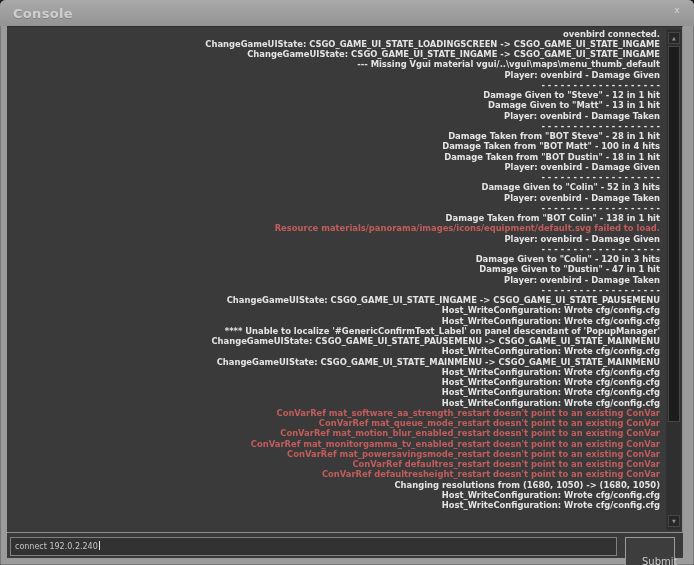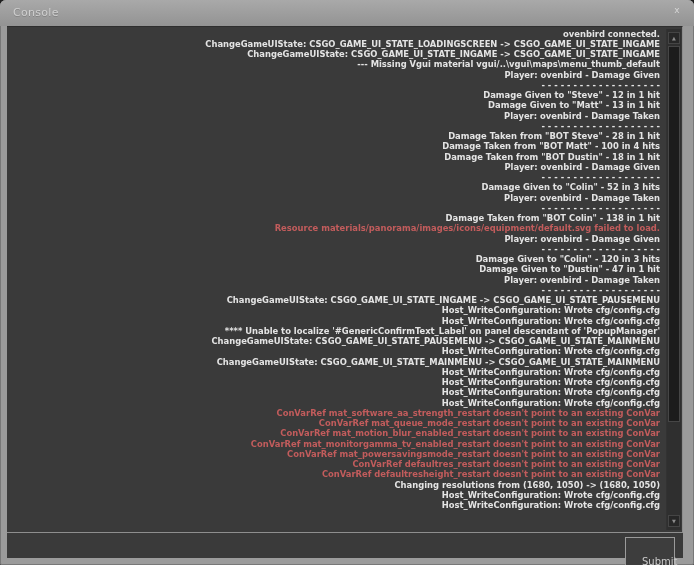--- a/index.html
+++ b/index.html
@@ -13,21 +13,21 @@
     position:absolute;left:0;top:0;width:694px;height:565px;
     background:#9b9b9b;border-radius:6px 6px 2px 2px;overflow:hidden;
     box-shadow:inset 0 0 0 1px #787878;
   }
   .titlebar{
     position:absolute;left:0;top:0;width:694px;height:26px;
     background:linear-gradient(#a9a9a9,#939393);
   }
   .title{
     position:absolute;left:13px;top:6px;
-    font-size:11px;font-weight:normal;letter-spacing:.3px;color:#cfcfcf;
+    font-size:13px;font-weight:bold;letter-spacing:.3px;color:#cfcfcf;
     text-shadow:0 1px 0 rgba(60,60,60,.25);
   }
   .close{
     position:absolute;right:11px;top:4px;width:12px;height:12px;
     font-size:9px;color:#d6d6d6;text-align:center;line-height:12px;cursor:default;
   }
   
   .panel{
     position:absolute;left:7px;top:26px;width:676px;height:532px;
     background:#3a3a3a;
@@ -99,18 +99,19 @@
           <div class="sb-btn up">
             <span>▲</span>
           </div>
           <div class="sb-thumb"></div>
           <div class="sb-btn down">
             <span>▼</span>
           </div>
         </div>
       </div>
 
+      <div class="cmd-input"><span>connect 192.0.2.240</span><span class="caret"></span></div>
 
       <button class="submit">Submit</button>
     </div>
 
   </div>
 </div>
 
 </body></html>

